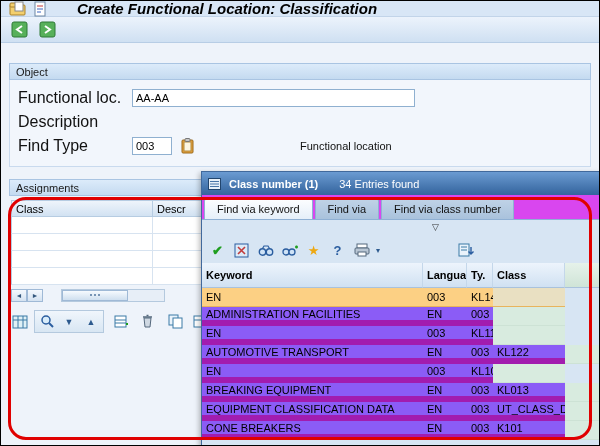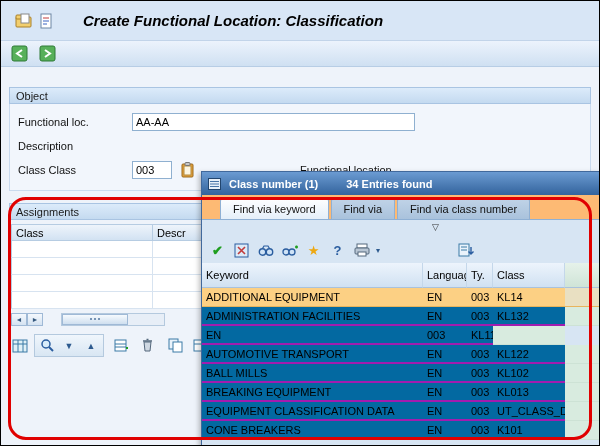--- a/index.html
+++ b/index.html
@@ -1,33 +1,33 @@
 <!DOCTYPE html>
 <html><head>
 <meta charset="utf-8">
 <style>
   * { margin:0; padding:0; box-sizing:border-box; font-family:"Liberation Sans", sans-serif; }
   html,body { background:#9a9a9a; }
   .screen { position:relative; width:600px; height:446px; background:#eef3fa; border:1px solid #000; overflow:hidden; }
 
   
-  .titlebar { height:40px; background:#d8e6f6; border-bottom:1px solid #c2d4e9; display:flex; align-items:center; padding:2px 12px; }
+  .titlebar { height:16px; background:#d8e6f6; border-bottom:1px solid #c2d4e9; display:flex; align-items:center; padding:2px 6px; }
   .title { font-size:15px; font-weight:bold; font-style:italic; color:#000; margin-left:26px; white-space:nowrap; }
 
   .toolbar2 { height:26px; background:linear-gradient(#ecf3fc,#cfe0f2); border-bottom:1px solid #b7cde5; display:flex; align-items:center; gap:6px; padding:0 7px; }
 
   .iconbtn { display:inline-flex; align-items:center; justify-content:center; width:22px; height:21px; border:1px solid transparent; background:transparent; cursor:default; }
   .glyph { font-size:12px; line-height:1; }
 
   
   .groupbar { margin:0 8px; height:17px; background:linear-gradient(#dcebfa,#c4daf0); border:1px solid #a9c4e2; display:flex; align-items:center; padding:0 6px; font-size:11px; color:#1a1a1a; }
   .objectbar { margin-top:20px; }
   .objectbox { margin:0 8px; background:#f2f6fc; border:1px solid #c9daee; border-top:none; padding:6px 4px 8px 4px; }
   .frow { display:flex; align-items:center; height:24px; }
-  .flabel { width:118px; font-size:11px; color:#111; padding-left:4px; }
+  .flabel { width:118px; font-size:16px; color:#111; padding-left:4px; }
   .sapinput { height:18px; border:1px solid #8fb0d0; background:#fff; font-size:11px; padding:0 3px; color:#000; }
   .w-wide { width:283px; }
   .w-small { width:40px; }
   .inline-text { font-size:11px; color:#111; }
 
   
   .assignbar { margin-top:12px; }
   .atable { margin:4px 0 0 10px; width:372px; font-size:11px; }
   .ahead { display:flex; }
   .ahcell { height:17px; background:linear-gradient(#eef4fb,#d2e2f2); border:1px solid #b6cce2; border-left:none; display:flex; align-items:center; padding:0 4px; overflow:hidden; white-space:nowrap; }
@@ -44,42 +44,42 @@
   .gripdot { width:2px; height:2px; background:#7794b5; }
 
   .assigntools { margin:8px 0 0 8px; display:flex; align-items:center; gap:3px; }
   .toolgroup { display:flex; align-items:center; border:1px solid #b4c9de; background:linear-gradient(#f0f6fc,#d8e6f3); padding:0 1px; height:23px; }
   .tbtn { display:inline-flex; align-items:center; justify-content:center; width:22px; height:21px; border:1px solid transparent; }
   .tri { font-size:9px; color:#2d5a8e; }
 
   
   .popup { position:absolute; left:200px; top:170px; width:400px; height:276px; background:#d7e5f3; border:1px solid #41699c; border-right:none; box-shadow:-2px 2px 5px rgba(0,0,0,.25); z-index:10; overflow:hidden; }
   .ptitle { height:23px; background:linear-gradient(#6b9bd2,#33639c); color:#fff; display:flex; align-items:center; gap:8px; padding:0 6px; font-size:11px; font-weight:bold; }
-  .ptitle .entries { font-weight:bold; margin-left:20px; }
-
-  .ptabs { height:25px; display:flex; align-items:flex-end; gap:2px; padding:2px 3px 0 18px; border-bottom:1px solid #8fb0d4; background:#fdba74; }
+  .ptitle .entries { font-weight:normal; margin-left:13px; }
+
+  .ptabs { height:25px; display:flex; align-items:flex-end; gap:2px; padding:2px 3px 0 2px; border-bottom:1px solid #8fb0d4; background:#d946ef; }
   .tab { height:21px; display:flex; align-items:center; padding:0 12px; font-size:11px; color:#111; background:linear-gradient(#c0d3e7,#a9c2dc); border:1px solid #8fb0d4; border-bottom:none; border-radius:3px 3px 0 0; white-space:nowrap; overflow:hidden; }
   .tab.active { background:linear-gradient(#fdfeff,#e5eff9); }
 
   .pstrip { height:17px; position:relative; }
   .openTri { position:absolute; left:230px; top:2px; font-size:9px; color:#333; }
 
   .ptools { height:26px; display:flex; align-items:center; gap:3px; padding:0 5px; }
   .pbtn { display:inline-flex; align-items:center; justify-content:center; width:21px; height:20px; border:1px solid transparent; background:transparent; }
   .pbtn .glyph { font-size:13px; }
   .gcheck { color:#1f9e1f; font-weight:bold; }
   .gstar { color:#eda812; font-size:14px; }
   .ghelp { color:#2a5d9f; font-weight:bold; font-size:12px; }
   .menu-tri { font-size:8px; color:#2d5a8e; margin-left:1px; }
   .lastbtn { margin-left:72px; }
 
   .ptable { font-size:11px; }
   .phead, .prow { display:grid; grid-template-columns:221px 44px 26px 72px 1fr; }
-  .phc { height:20px; background:linear-gradient(#edf4fc,#d0e1f2); border-bottom:1px solid #a9c2dc; border-right:1px solid #c4d7ea; display:flex; align-items:center; padding:12px 4px; font-weight:normal; white-space:nowrap; overflow:hidden; }
-  .pc { height:19px; display:flex; align-items:center; padding:0 4px; background:#0369a1; border-bottom:2px solid #a21caf; white-space:nowrap; overflow:hidden; }
+  .phc { height:20px; background:linear-gradient(#edf4fc,#d0e1f2); border-bottom:1px solid #a9c2dc; border-right:1px solid #c4d7ea; display:flex; align-items:center; padding:12px 4px; font-weight:bold; white-space:nowrap; overflow:hidden; }
+  .pc { height:19px; display:flex; align-items:center; padding:0 4px; background:#8b5cf6; border-bottom:6px solid #a21caf; white-space:nowrap; overflow:hidden; }
   .pc.f { background:#d8ebdf; border-bottom:1px solid #cde2d5; }
   .phc.f { background:linear-gradient(#e6f2ea,#cfe4d7); }
   .prow.selected .pc { background:#fcd084; border-bottom:1px solid #e8b45c; }
   .prow.selected .pc.f { background:#e9e0c2; }
 
   
   .annotation { position:absolute; left:7px; top:196px; width:584px; height:243px; border:3px solid #e00000; border-radius:18px; z-index:50; pointer-events:none; }
 
   svg { display:block; }
 </style>
@@ -127,21 +127,21 @@
   </div>
   <div class="objectbox">
     <div class="frow">
       <span class="flabel">Functional loc.</span>
       <input class="sapinput w-wide" readonly="" value="AA-AA" style="">
     </div>
     <div class="frow">
       <span class="flabel">Description</span>
     </div>
     <div class="frow">
-      <span class="flabel">Class Class</span>
+      <span class="flabel">Find Type</span>
       <input class="sapinput w-small" readonly="" value="003" style="">
       <span class="iconbtn" style="margin-left:4px;">
         <svg width="13" height="16" viewBox="0 0 13 16">
           <rect x="1" y="2" width="11" height="13" rx="1" fill="#e9a33d" stroke="#9a6a1d"></rect>
           <rect x="3" y="4" width="7" height="9" fill="#fdf6e2" stroke="#b08a3f"></rect>
           <rect x="4" y="0.5" width="5" height="3" rx="1" fill="#c7c7c7" stroke="#777"></rect>
         </svg>
       </span>
       <span class="inline-text" style="margin-left:102px;">Functional location</span>
     </div>
@@ -316,48 +316,45 @@
     <div class="ptable">
       <div class="phead">
         <div class="phc">Keyword</div>
         <div class="phc">Language</div>
         <div class="phc">Ty.</div>
         <div class="phc">Class</div>
         <div class="phc f"></div>
       </div>
 
       <div class="prow selected">
-        <div class="pc">ADDITIONAL EQUIPMENT</div>
         <div class="pc">EN</div>
         <div class="pc">003</div>
         <div class="pc">KL14</div>
         <div class="pc f"></div>
       </div>
       <div class="prow">
         <div class="pc">ADMINISTRATION FACILITIES</div>
         <div class="pc">EN</div>
         <div class="pc">003</div>
-        <div class="pc">KL132</div>
         <div class="pc f"></div>
       </div>
       <div class="prow">
         <div class="pc">EN</div>
         <div class="pc">003</div>
         <div class="pc">KL113</div>
         <div class="pc f"></div>
       </div>
       <div class="prow">
         <div class="pc">AUTOMOTIVE TRANSPORT</div>
         <div class="pc">EN</div>
         <div class="pc">003</div>
         <div class="pc">KL122</div>
         <div class="pc f"></div>
       </div>
       <div class="prow">
-        <div class="pc">BALL MILLS</div>
         <div class="pc">EN</div>
         <div class="pc">003</div>
         <div class="pc">KL102</div>
         <div class="pc f"></div>
       </div>
       <div class="prow">
         <div class="pc">BREAKING EQUIPMENT</div>
         <div class="pc">EN</div>
         <div class="pc">003</div>
         <div class="pc">KL013</div>

